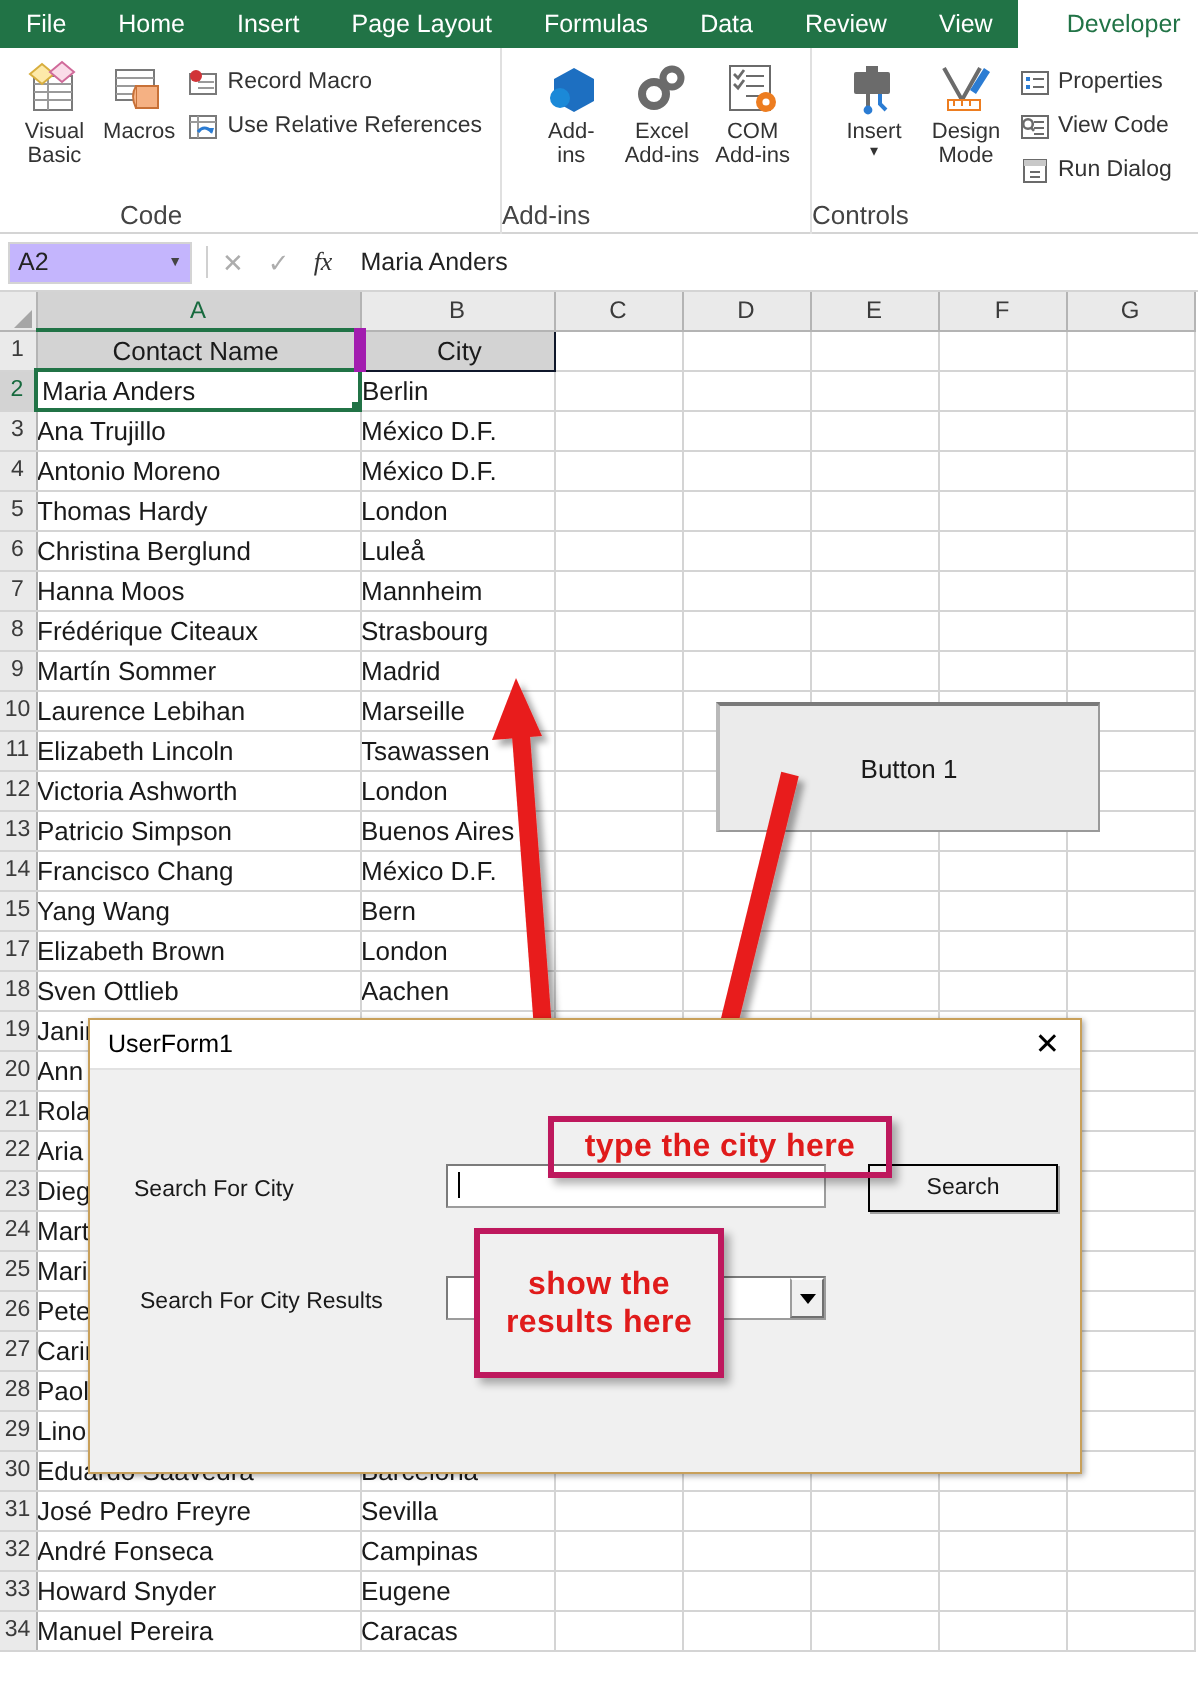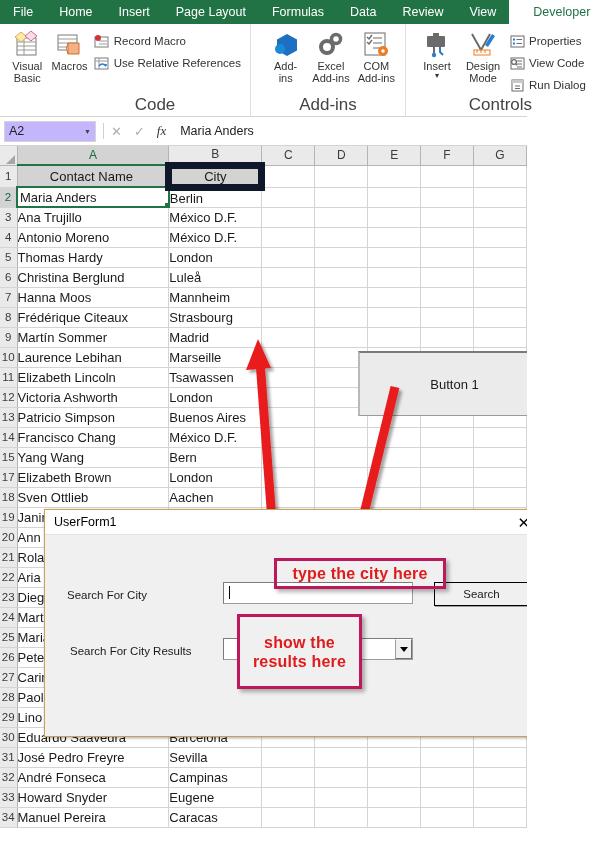--- a/index.html
+++ b/index.html
@@ -1,21 +1,21 @@
 <!DOCTYPE html>
 <html><head>
 <meta charset="utf-8">
 <style>
   * { box-sizing: border-box; margin: 0; padding: 0; }
   html, body {
     width: 599px; height: 850px;
     font-family: "Liberation Sans", sans-serif;
     overflow: hidden; background: #fff;
   }
-  #app { position: relative; width: 527px; height: 850px; }
+  #app { position: relative; width: 599px; height: 850px; }
 
   
   .tabbar {
     height: 24px; background: #217346;
     display: flex; align-items: stretch;
     font-size: 12.5px;
   }
   .tab {
     padding: 0 13px; color: #fff;
     display: flex; align-items: center;
@@ -30,21 +30,21 @@
     display: flex; position: relative;
   }
   .rgroup {
     position: relative; height: 93px;
     display: flex; flex-direction: column;
     padding-top: 3px;
   }
   .rgroup + .rgroup { border-left: 1px solid #e0e0e0; }
   .rgroup-title {
     position: absolute; bottom: 2px; left: 0; right: 0;
-    text-align: center; font-size: 17px; color: #444;
+    font-size: 13px; color: #444;
   }
   .rgroup-body { display: flex; flex: 1; padding: 0 6px; }
 
   .bigbtn {
     width: 46px; display: flex; flex-direction: column;
     align-items: center; justify-content: flex-start;
     font-size: 11px; color: #333; padding-top: 2px;
     line-height: 11.5px; text-align: center;
   }
   .bigbtn .ico { height: 32px; display: flex; align-items: center; justify-content: center; }
@@ -103,21 +103,21 @@
     vertical-align: middle;
   }
   td.rowh.sel { background: #d3d3d3; color: #176a3e; }
   td.cell {
     height: 20px; font-size: 13px; color: #1a1a1a;
     border-right: 1px solid #d4d4d4; border-bottom: 1px solid #d4d4d4;
     padding-left: 3px; vertical-align: middle; white-space: nowrap; overflow: hidden;
   }
   td.cell.hdr { background: #d3d3d3; text-align: center; padding-left: 0; border-right: 6px solid #a21caf; }
   td.cell.hdr.a { border-top: 2px solid #217346; }
-  td.cell.hdr.b { border: 7px solid #0f172a; margin-top: 43px; }
+  td.cell.hdr.b { border: 1px solid #0f172a; margin-top: 43px; }
   td.cell.selected {
     border: 2px solid #217346; position: relative;
     padding-left: 2px;
   }
   td.cell.selected::after {
     content:''; position:absolute; right:-3px; bottom:-3px;
     width:5px; height:5px; background:#217346; border:1px solid #fff;
   }
 
   

